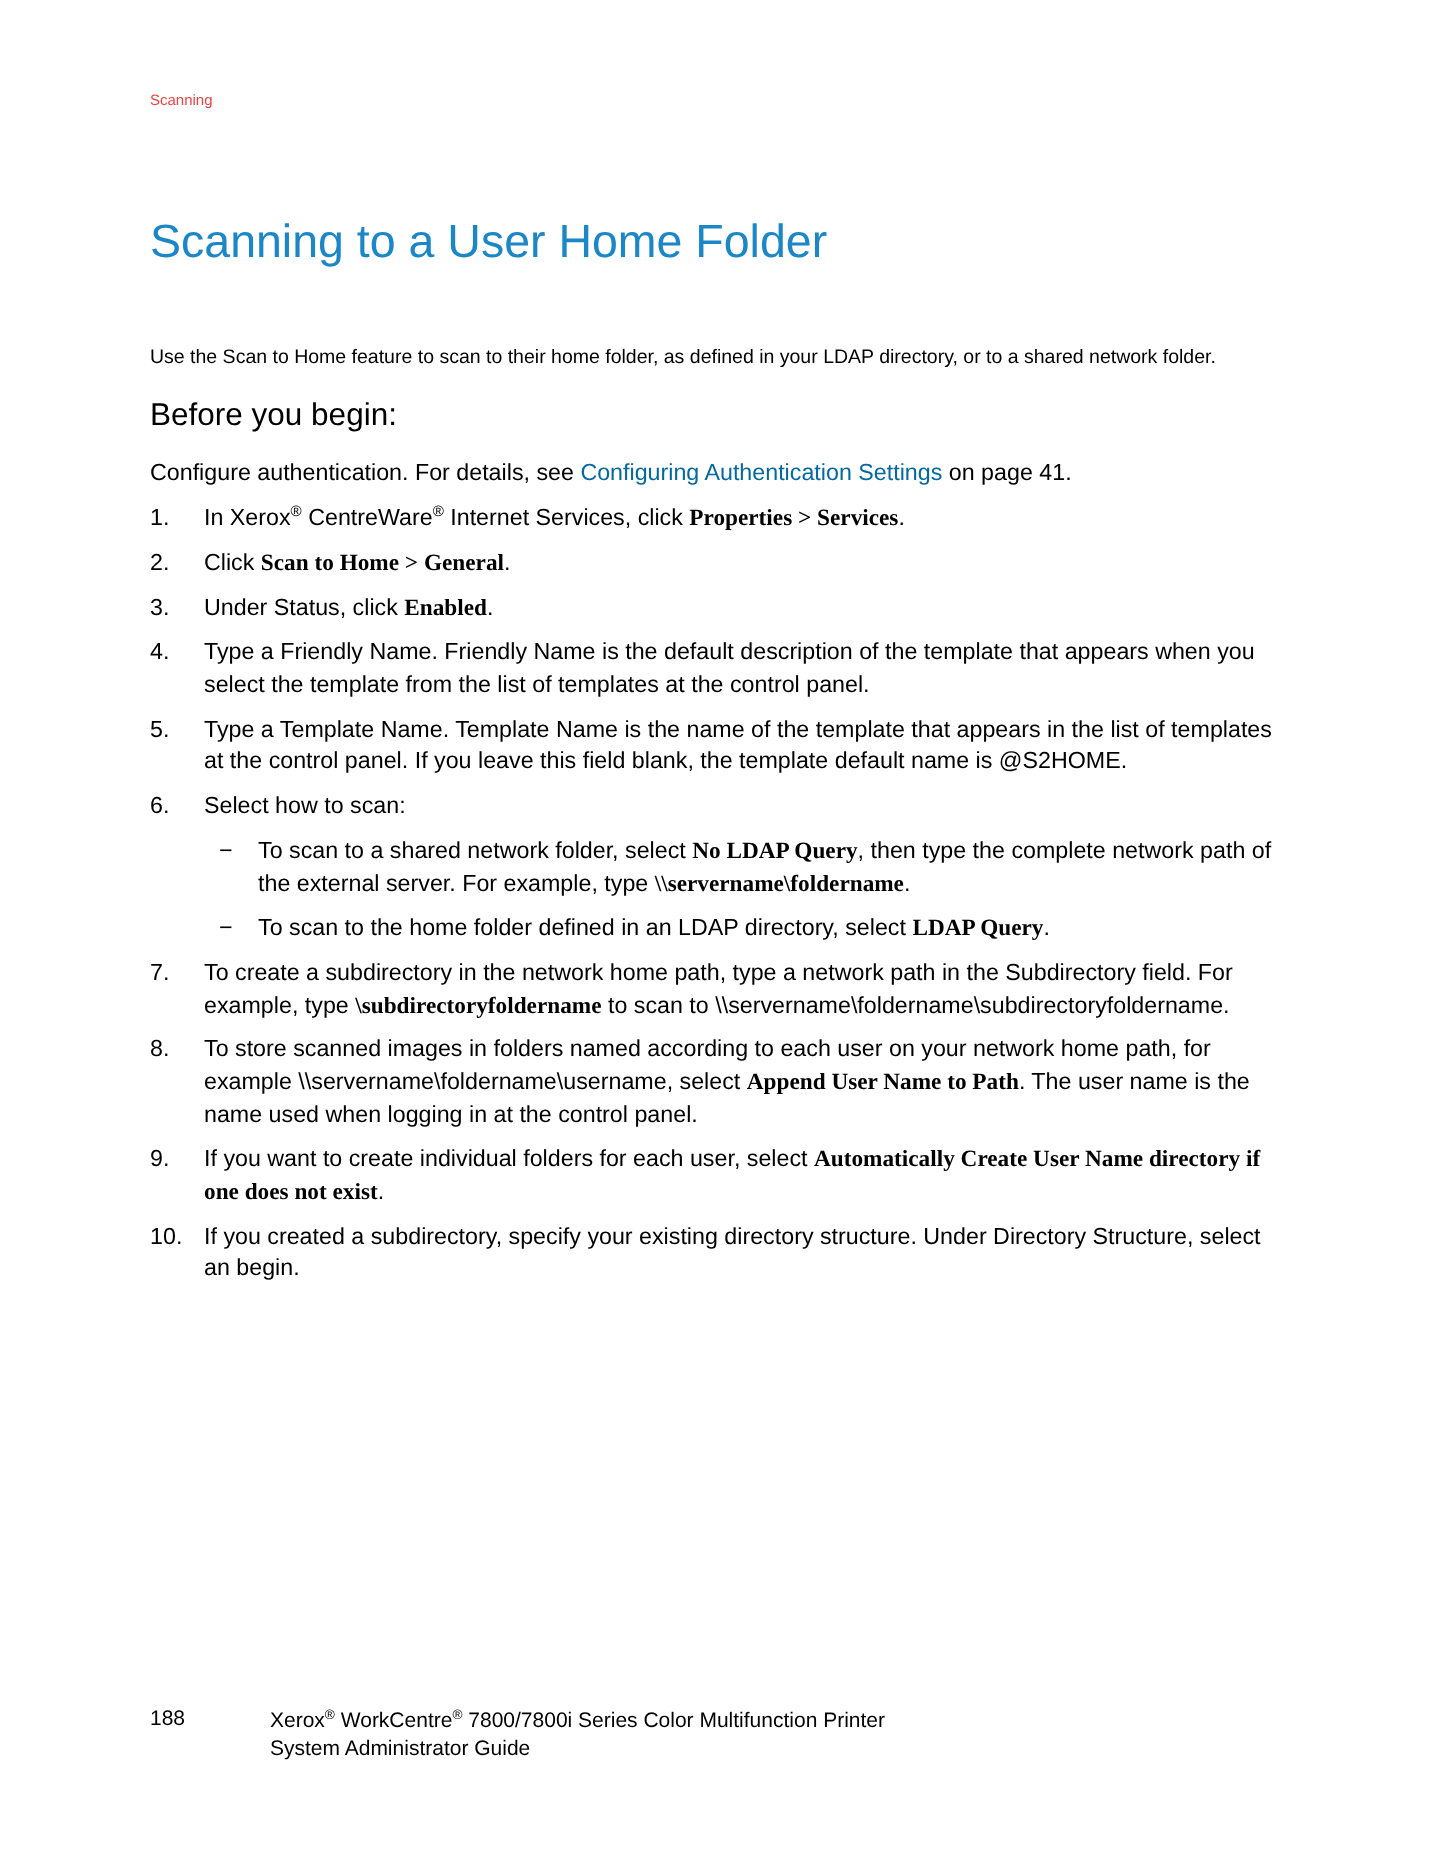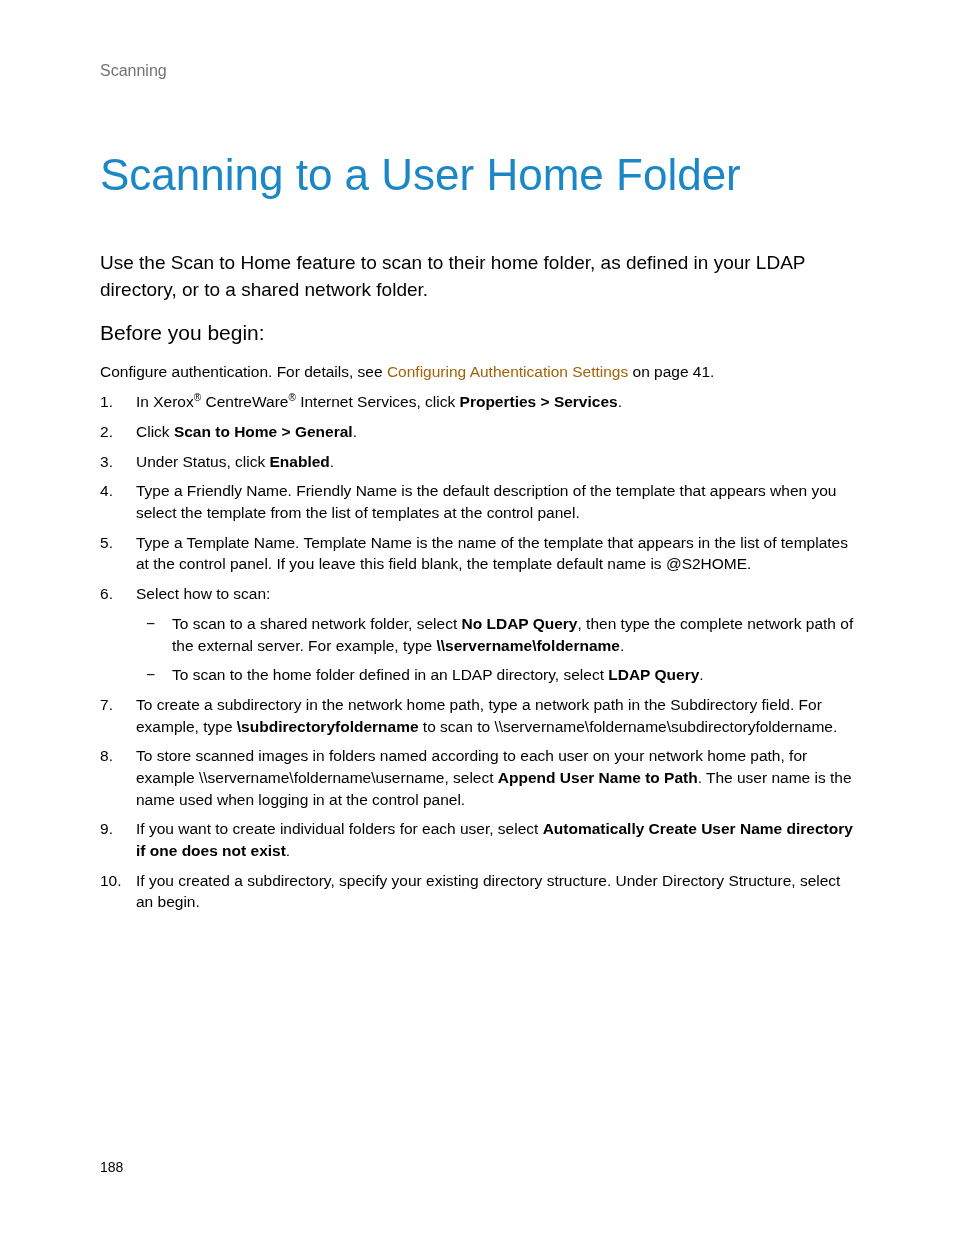--- a/index.html
+++ b/index.html
@@ -6,46 +6,46 @@
     body {
       width: 954px;
       height: 1235px;
       background: #ffffff;
       font-family: "Segoe UI", Arial, sans-serif;
       color: #000000;
       position: relative;
       padding: 62px 100px 0 100px;
     }
     .header {
-      font-size: 16px;
-      color: #737373;
+      font-size: 10px;
+      color: #ef4444;
       margin-bottom: 70px;
     }
     .title {
-      font-size: 44px;
+      font-size: 31px;
       font-weight: 400;
       color: #1b87c7;
       margin-bottom: 50px;
       font-family: "Segoe UI Light", "Segoe UI", Arial, sans-serif;
     }
     .intro {
-      font-size: 19px;
+      font-size: 13px;
       line-height: 1.4;
       margin-bottom: 18px;
     }
     .before {
       font-size: 21px;
       margin-bottom: 18px;
     }
     .configure {
       font-size: 15.5px;
       margin-bottom: 10px;
     }
-    .link { color: #a16207; }
-    .bold { font-weight: bold; }
+    .link { color: #0369a1; }
+    .bold { font-weight: bold; font-family: Liberation Serif, serif; }
     .sup { font-size: 0.65em; vertical-align: super; }
     ol.main-list {
       list-style: none;
       counter-reset: item;
       font-size: 15.5px;
     }
     ol.main-list > li {
       counter-increment: item;
       position: relative;
       padding-left: 36px;
@@ -135,13 +135,17 @@
     <span>To store scanned images in folders named according to each user on your network home path, for example \\servername\foldername\username, select </span><span class="bold">Append User Name to Path</span><span>. The user name is the name used when logging in at the control panel.</span>
   </li>
   <li>
     <span>If you want to create individual folders for each user, select </span><span class="bold">Automatically Create User Name directory if one does not exist</span><span>.</span>
   </li>
   <li>If you created a subdirectory, specify your existing directory structure. Under Directory Structure, select an begin.</li>
 </ol>
 
 <div class="footer">
   <div class="page-num">188</div>
+  <div class="doc-title">
+    <span>Xerox</span><span class="sup">®</span><span> WorkCentre</span><span class="sup">®</span><span> 7800/7800i Series Color Multifunction Printer</span><br>
+    <span>System Administrator Guide</span>
+  </div>
 </div>
 
 </body></html>

